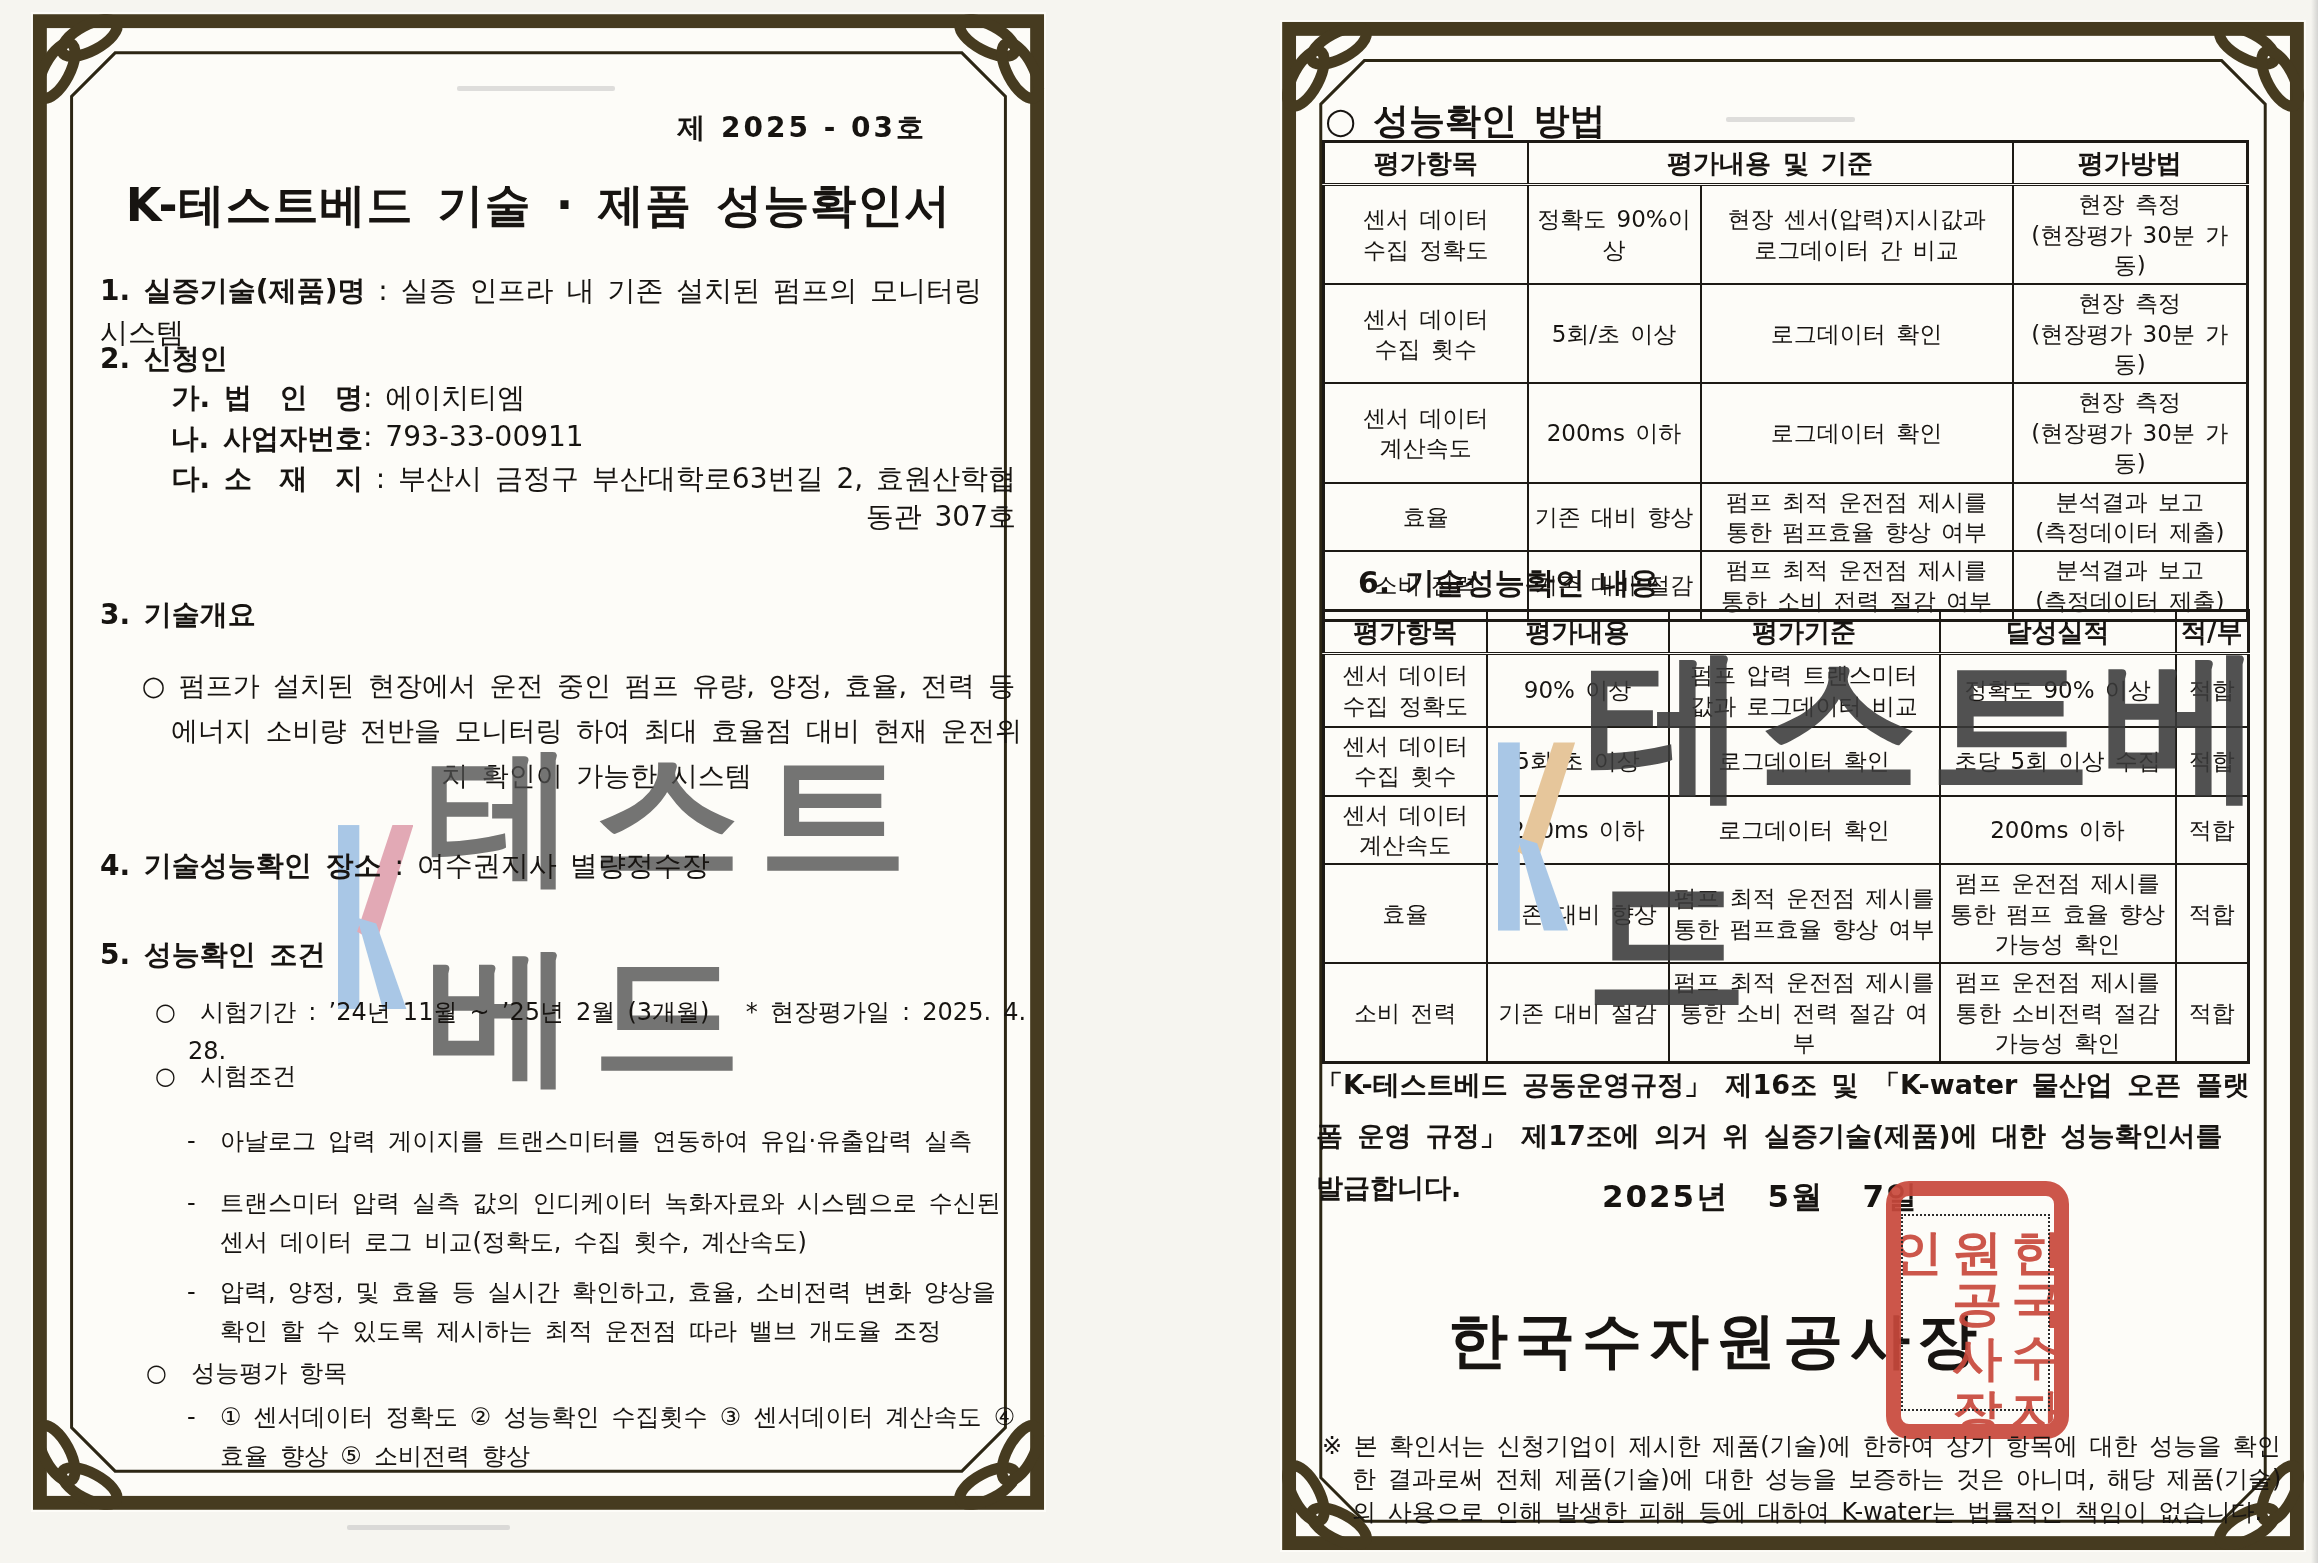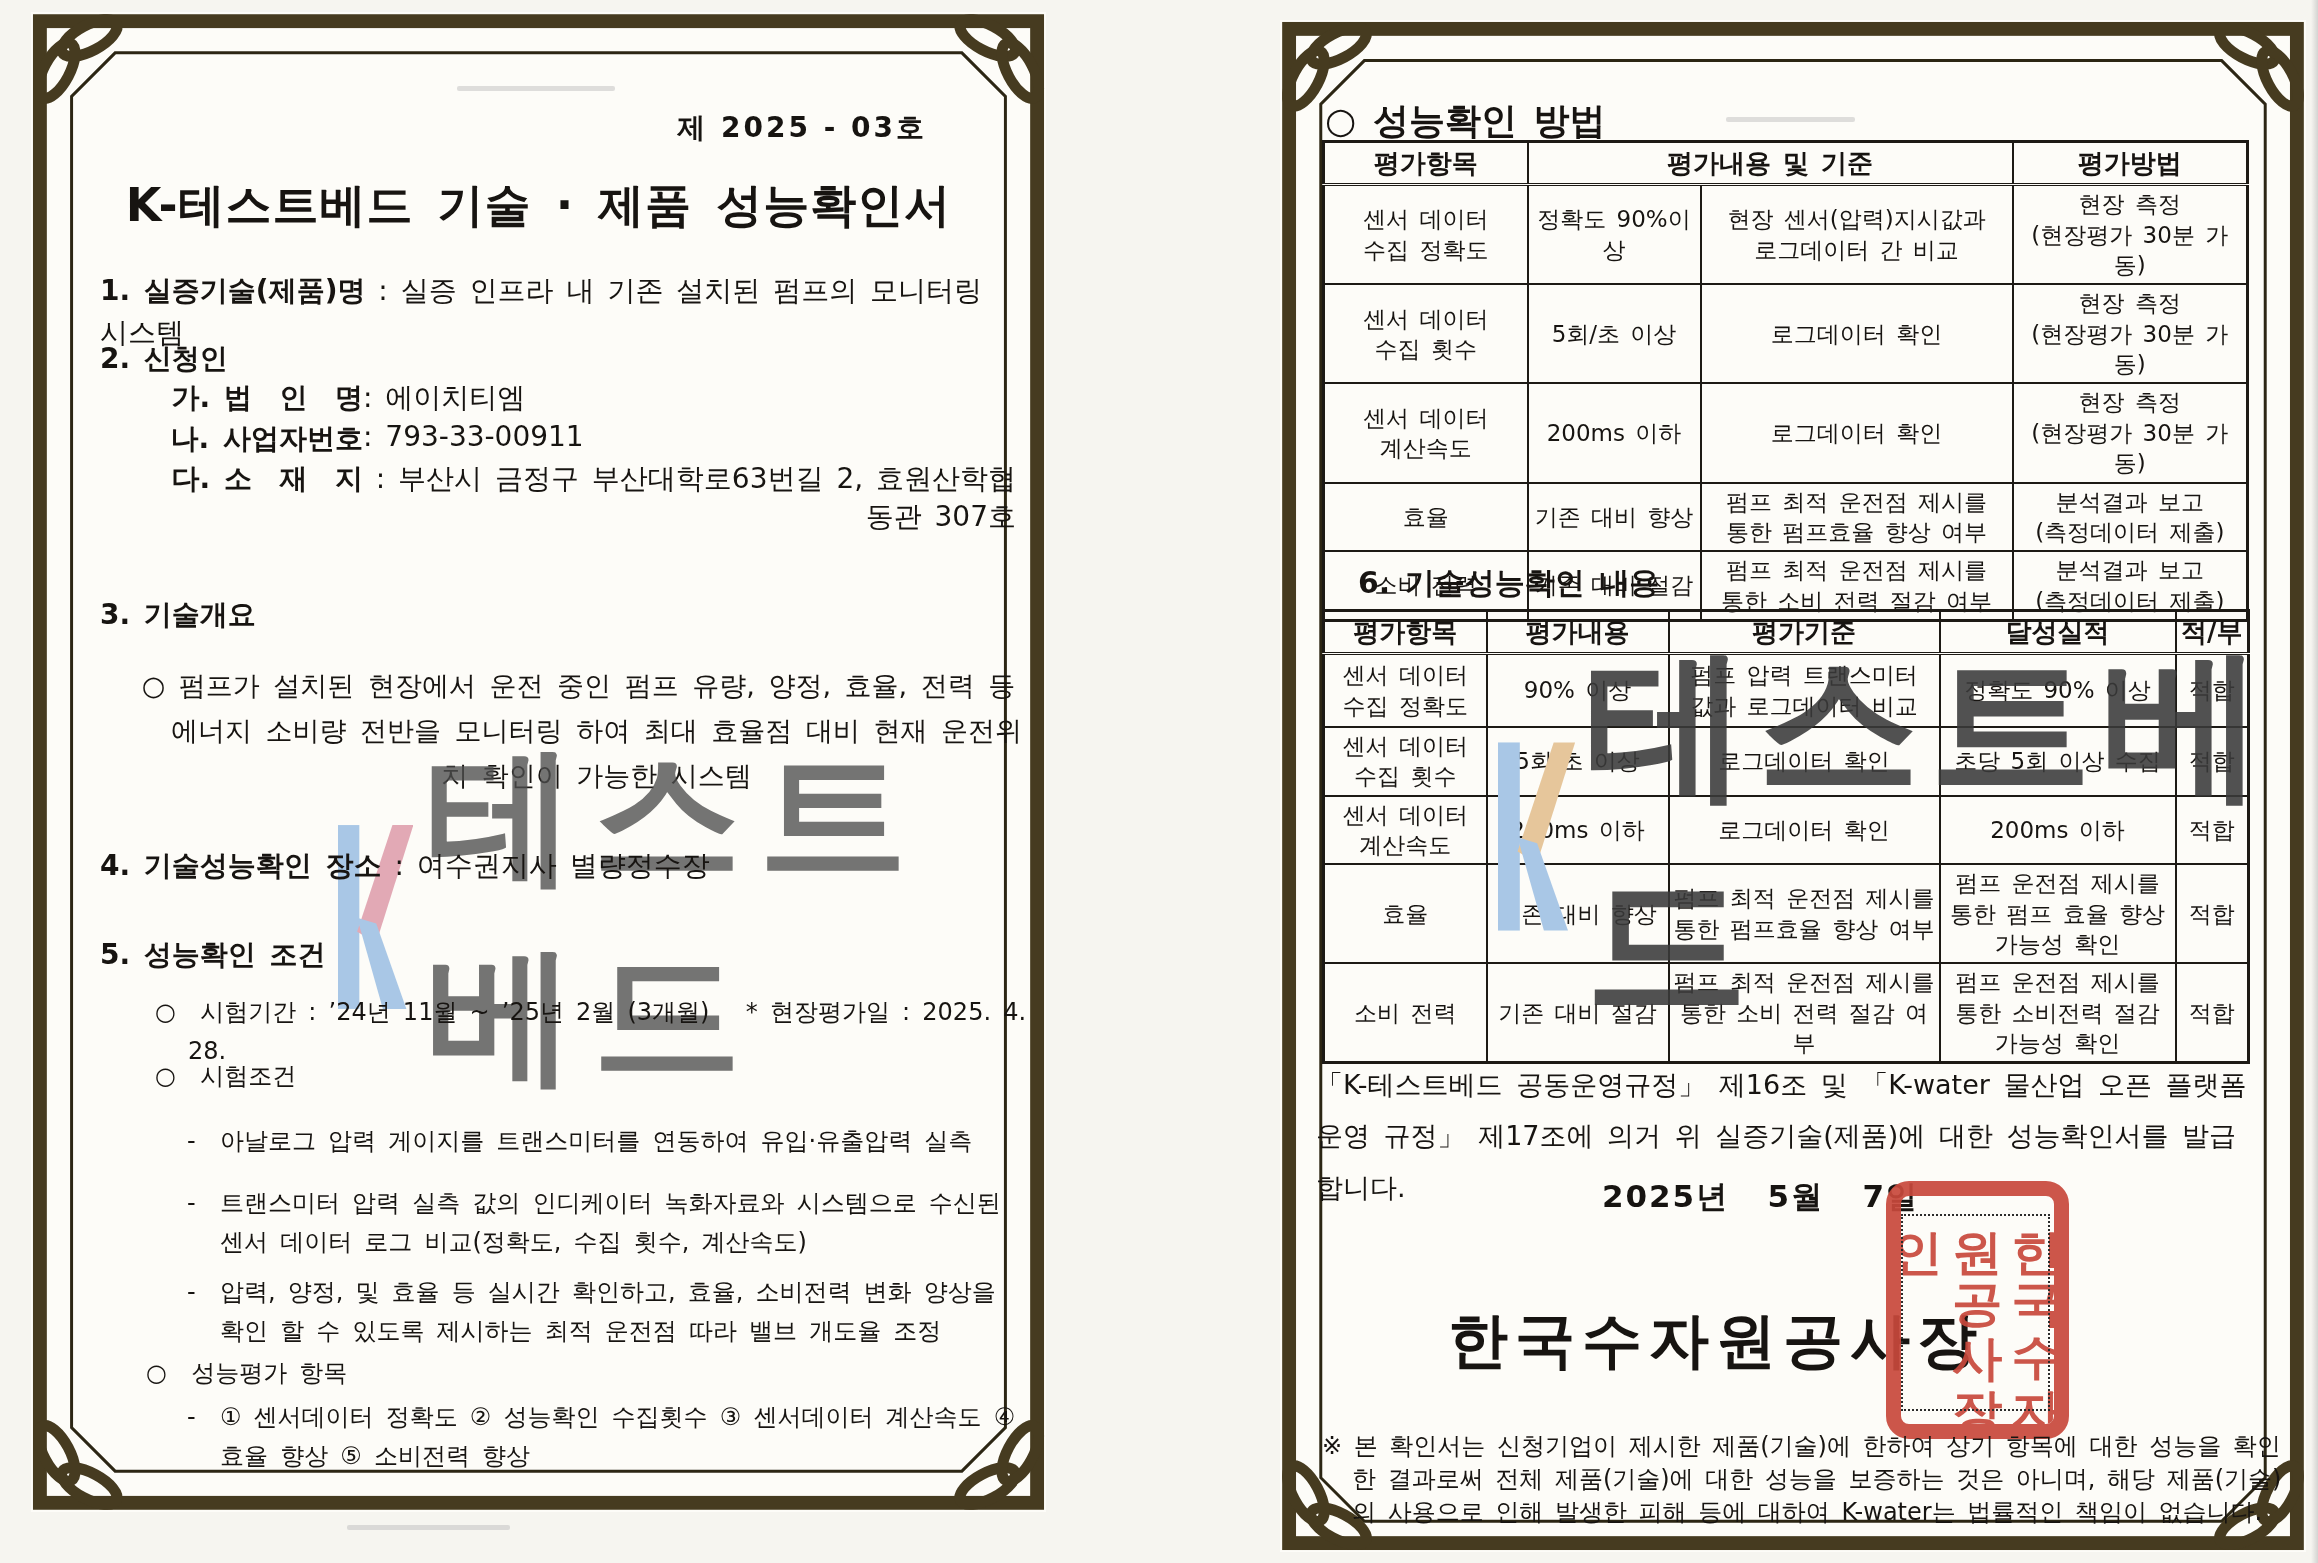--- a/index.html
+++ b/index.html
@@ -36,21 +36,21 @@
   
   table.ctab{border-collapse:collapse;table-layout:fixed;background:transparent;}
   table.ctab th,table.ctab td{
     border:2px solid #1d1a15;text-align:center;vertical-align:middle;
     font-size:23px;line-height:1.32;white-space:pre-line;padding:3px 4px;word-spacing:3px;
   }
   table.ctab{border:3px solid #1d1a15;}
   table.ctab th{font-size:26px;font-weight:bold;border-bottom:3.5px double #1d1a15;}
 
   
-  .issuance{font-size:27px;font-weight:normal;line-height:1.9;word-spacing:5px;}
+  .issuance{font-size:27px;font-weight:bold;line-height:1.9;word-spacing:5px;}
   .issue-date{font-size:31px;font-weight:bold;text-align:center;letter-spacing:2px;}
   .issuer{font-size:60px;font-weight:bold;letter-spacing:7px;text-align:center;}
   .disclaimer{font-size:24px;line-height:1.38;word-spacing:4px;padding-left:30px;text-indent:-30px;}
 
   .seal{
     position:absolute;border:15px solid #c8493c;border-radius:23px;
     opacity:.92;display:flex;align-items:center;justify-content:center;overflow:hidden;
   }
   .seal-text{
     writing-mode:vertical-rl;font-size:48px;font-weight:bold;color:#c8493c;

